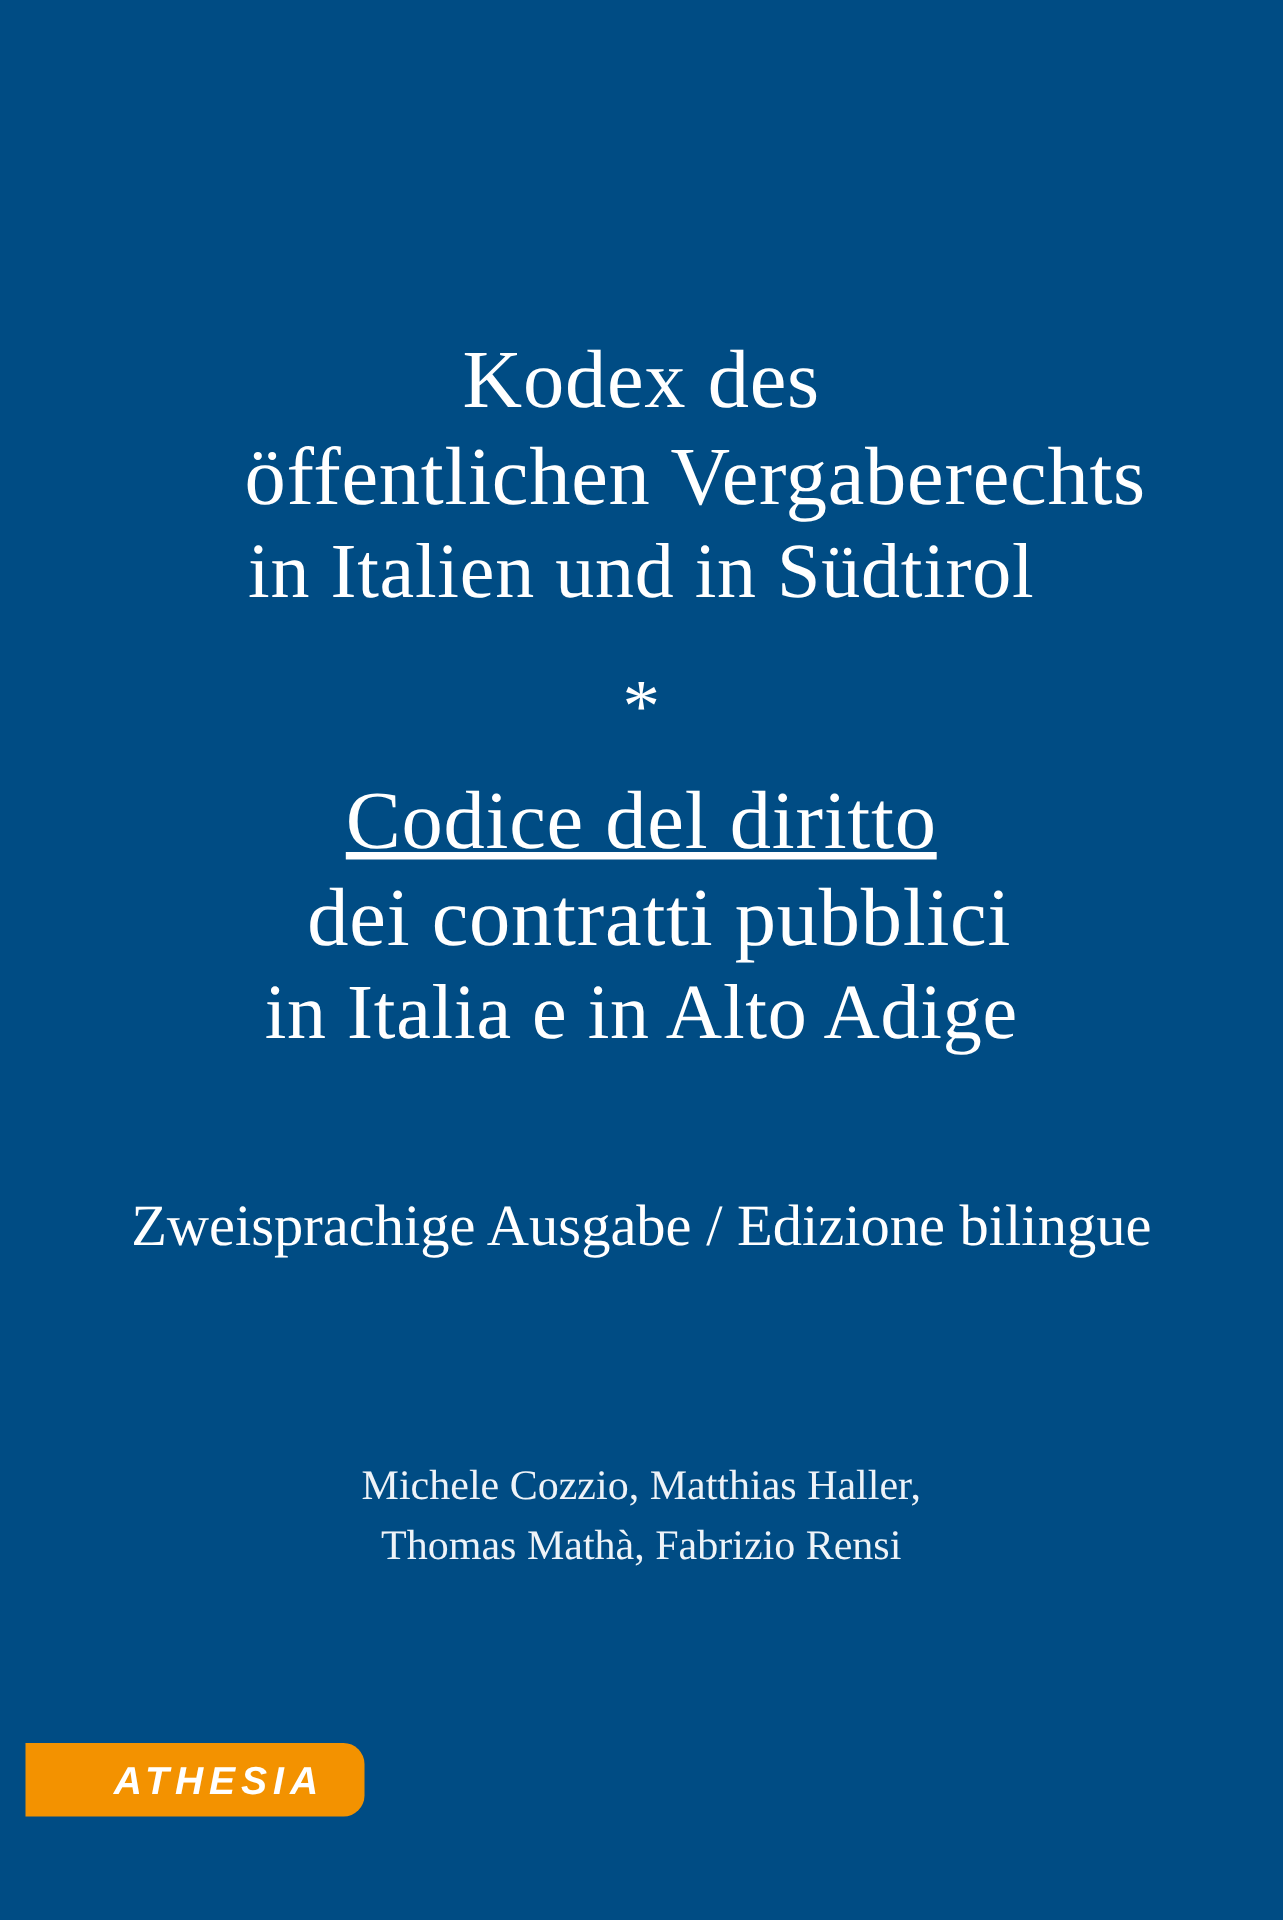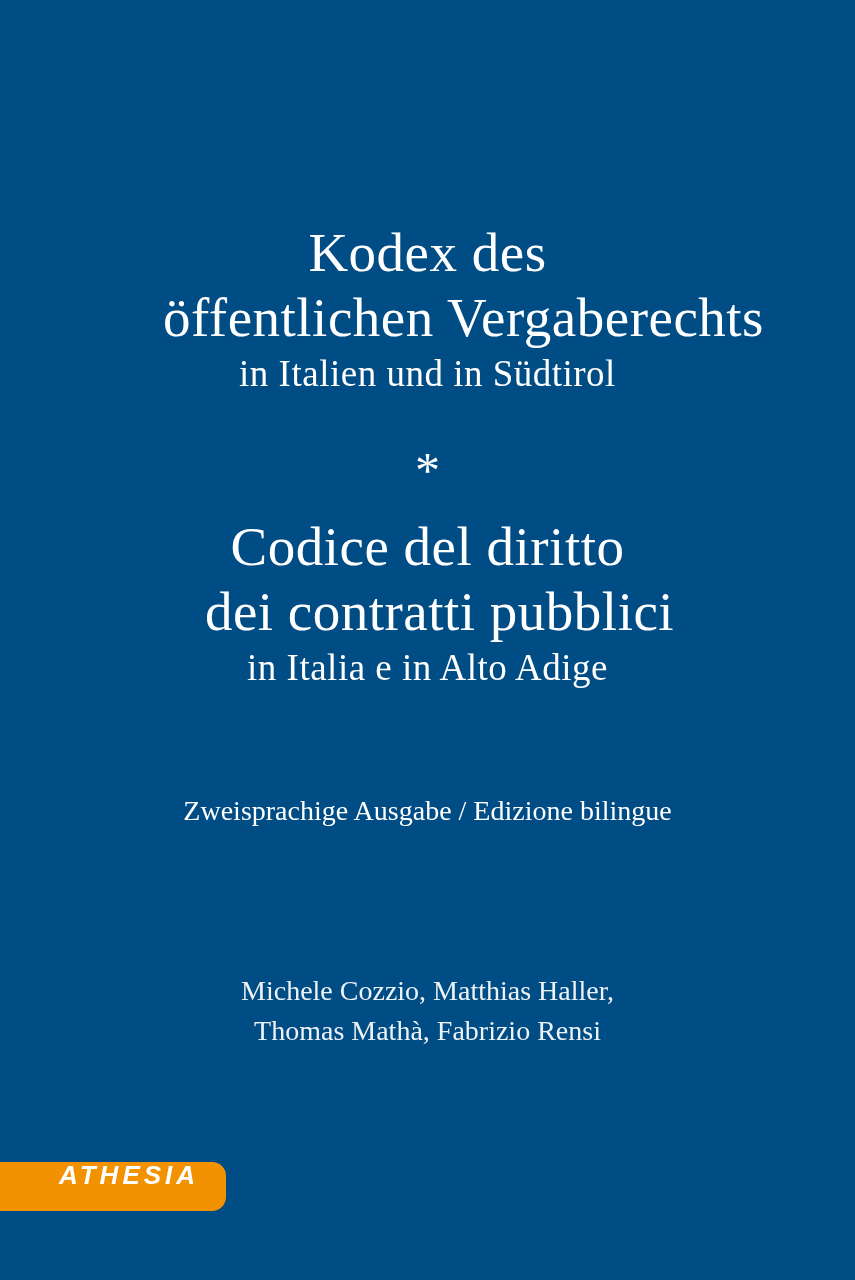--- a/index.html
+++ b/index.html
@@ -22,45 +22,46 @@
   }
   .line{
     position:absolute;
     left:0;
     width:100%;
     text-align:center;
     color:var(--fg);
     white-space:nowrap;
   }
   .t-big{font-size:55px;letter-spacing:0.5px;}
-  .t-med{font-size:37px;letter-spacing:0.5px;}
-  .t-sub{font-size:28px;}
+  .t-med{font-size:52px;letter-spacing:0.5px;}
+  .t-sub{font-size:39px;}
   .t-auth{font-size:28px;color:#eef3f8;}
   .t-star{font-size:50px;}
 
   .de-1{top:221px;}
   .de-2{top:286px;padding-left:36px;}
   .de-3{top:352px;}
   .star{top:441px;}
-  .it-1{top:515px;}
+  .it-1{top:515px;text-decoration:underline;}
   .it-2{top:580px;padding-left:12px;}
   .it-3{top:646px;}
   .sub{top:795px;}
   .auth-1{top:975px;}
   .auth-2{top:1015px;}
 
   .logo{
     position:absolute;
-    left:0;
+    left:17px;
     top:1162px;
     width:226px;
     height:49px;
     background:var(--accent);
     border-radius:0 14px 14px 0;
     display:flex;
+    align-items:center;
     justify-content:center;
     padding-left:32px;
     box-sizing:border-box;
   }
   .logo-text{
     color:#ffffff;
     font-family:"Liberation Sans","DejaVu Sans",sans-serif;
     font-weight:bold;
     font-style:italic;
     font-size:26px;

